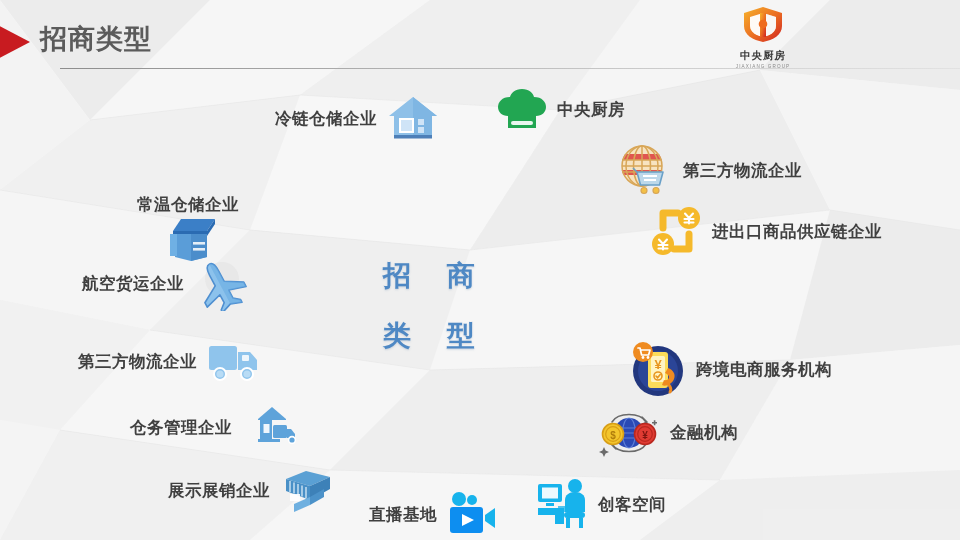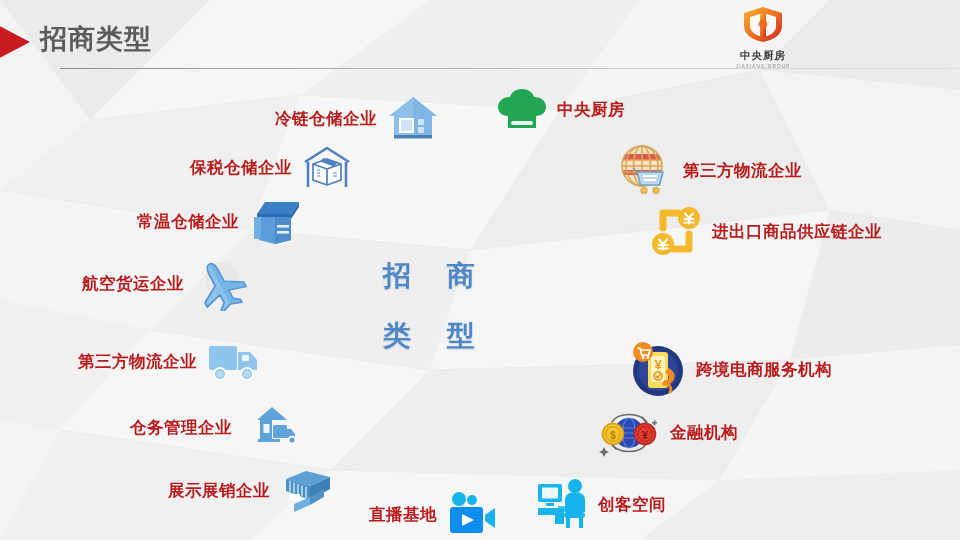--- a/index.html
+++ b/index.html
@@ -31,21 +31,21 @@
   .logo-en{font-size:4.6px;color:#8a8a8a;letter-spacing:1.1px;margin-top:1px;}
 
   
   .center-word{position:absolute;left:383px;top:246px;z-index:4;
     color:#4e88c4;font-weight:bold;font-size:28px;line-height:60px;letter-spacing:14px;
     text-shadow:0 1px 2px rgba(120,150,180,.35);}
   .center-word div{white-space:nowrap;}
 
   
   .item{position:absolute;z-index:3;display:flex;align-items:center;}
-  .item .lbl{font-size:16.5px;font-weight:bold;color:#b91c1c;white-space:nowrap;
+  .item .lbl{font-size:16.5px;font-weight:bold;color:#404040;white-space:nowrap;
              line-height:1;letter-spacing:.5px;}
   .item .ico{flex:0 0 auto;display:block;}
   .item.rtl .lbl{margin-right:8px;}
   .item.ltr .lbl{margin-left:8px;}
 </style>
 </head>
 <body>
 
 <div class="slide">
 
@@ -119,40 +119,22 @@
     <svg class="ico" width="56" height="52" viewBox="0 0 56 52">
       <path d="M28 5 L52 24 H47 V46 H9 V24 H4 Z" fill="#8ec0e8"></path>
       <path d="M28 5 L52 24 H47 V46 H28 Z" fill="#7fb6e3"></path>
       <rect x="9" y="43" width="38" height="3.5" fill="#4d7fb8"></rect>
       <rect x="15" y="27" width="13" height="13" fill="#cfe4f7" stroke="#ffffff" stroke-width="2"></rect>
       <rect x="33" y="27" width="6" height="6" fill="#cfe4f7"></rect>
       <rect x="33" y="35" width="6" height="6" fill="#cfe4f7"></rect>
     </svg>
   </div>
 
-  <div class="item rtl" style="left:190px;top:142px;">
-    <span class="lbl">保税仓储企业</span>
-    <svg class="ico" width="54" height="50" viewBox="0 0 54 50">
-      <g fill="none" stroke="#4f7fc0" stroke-width="2.6" stroke-linejoin="round">
-        <path d="M5 20 L27 6 L49 20"></path>
-        <path d="M8 20 V45 M46 20 V45"></path>
-      </g>
-      <g stroke="#4f7fc0" stroke-width="1.7" fill="#ffffff" stroke-linejoin="round">
-        <path d="M27 17 L41 22 V38 L27 43 L13 38 V22 Z"></path>
-        <path d="M13 22 L27 27 L41 22 M27 27 V43"></path>
-      </g>
-      <path d="M20 19.5 L34 24.5 L37.5 20.8 L23.5 16 Z" fill="#4f7fc0"></path>
-      <g stroke="#4f7fc0" stroke-width="1.2">
-        <path d="M17 28 h3 M17 31 h3 M17 34 h3"></path>
-        <path d="M33 31 h4 M33 34 h4"></path>
-      </g>
-    </svg>
-  </div>
-
-  <div class="item rtl" style="left:137px;top:196px;">
+
+  <div class="item rtl" style="left:137px;top:196px;flex-direction:column;">
     <span class="lbl">常温仓储企业</span>
     <svg class="ico" width="58" height="50" viewBox="0 0 58 50">
       <path d="M18 6 H52 L44 18 H10 Z" fill="#3b7fc7"></path>
       <path d="M10 18 H44 V21 H10 Z" fill="#2a6bb2"></path>
       <path d="M44 18 L52 6 V11 L44 23 Z" fill="#2a6bb2"></path>
       <path d="M12 21 H44 V44 L28 48 L12 44 Z" fill="#5a9dd8"></path>
       <path d="M28 21 H44 V44 L28 48 Z" fill="#4b8dcb"></path>
       <path d="M7 21 h7 v22 h-7 z" fill="#6fb0e4"></path>
       <rect x="30" y="29" width="12" height="2.6" fill="#ffffff" opacity=".85"></rect>
       <rect x="30" y="35" width="12" height="2.6" fill="#ffffff" opacity=".85"></rect>

